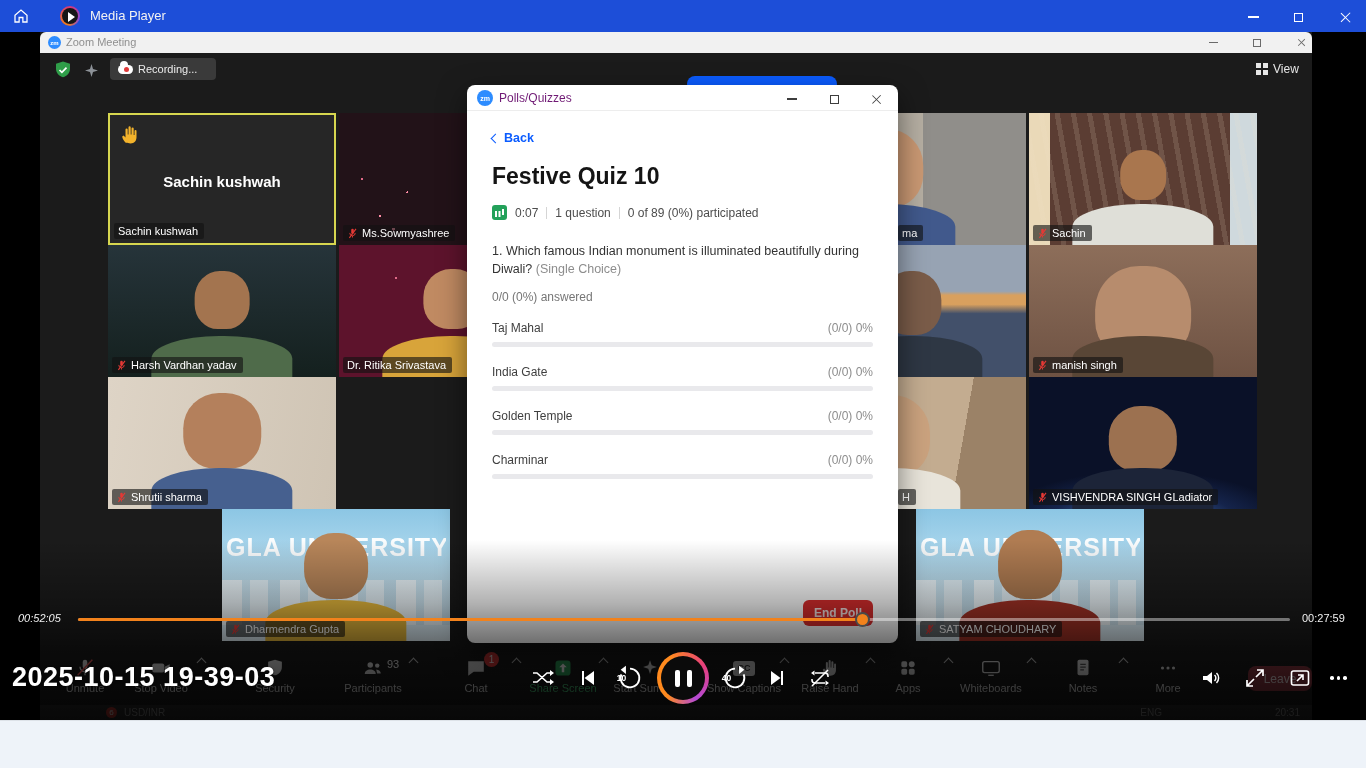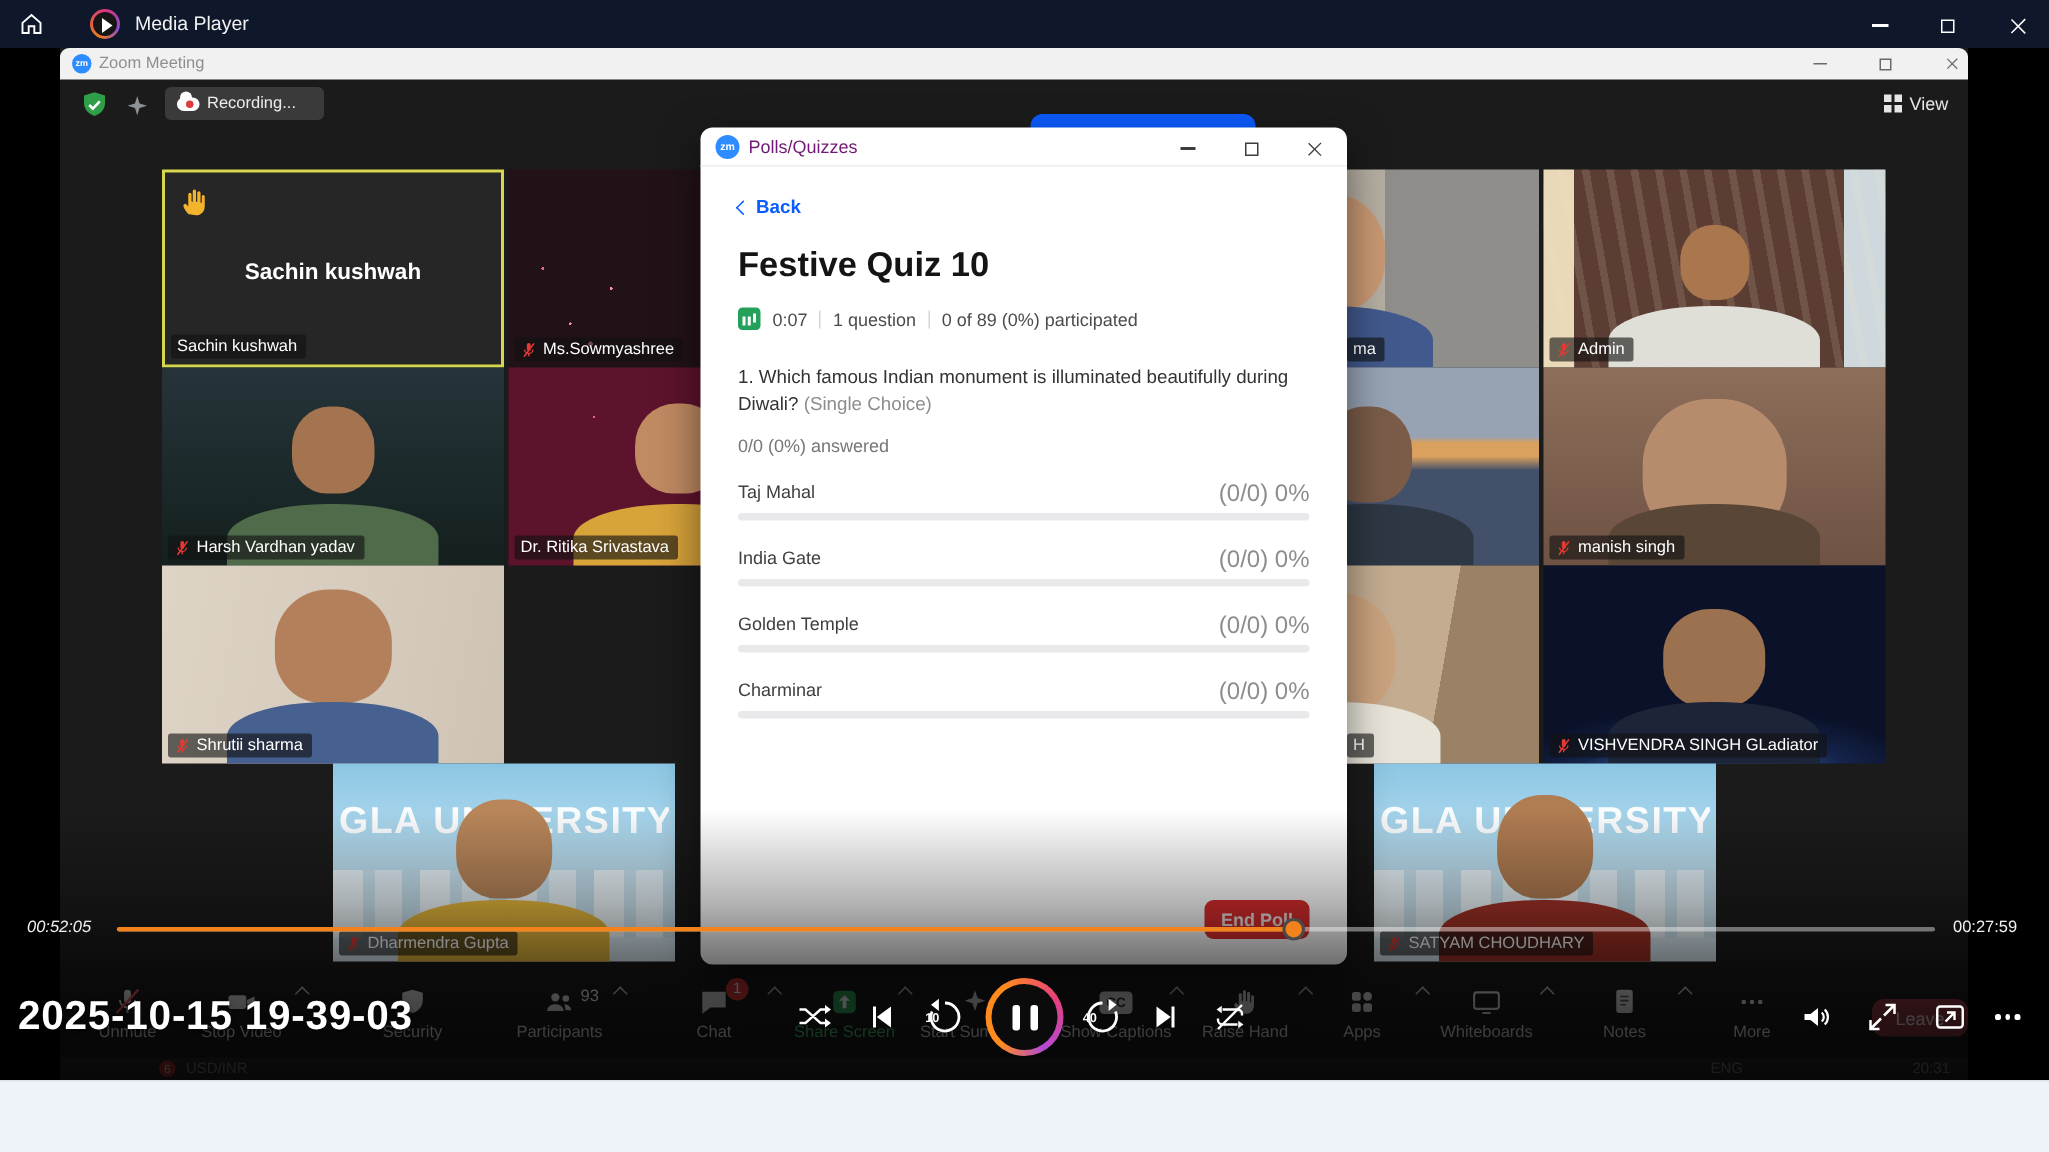--- a/index.html
+++ b/index.html
@@ -1,21 +1,21 @@
 <!DOCTYPE html>
 <html><head>
 <meta charset="utf-8">
 <style>
   html,body{margin:0;padding:0;background:#000;}
   *{box-sizing:border-box;font-family:"Liberation Sans",sans-serif;}
   #stage{position:relative;width:1366px;height:768px;overflow:hidden;background:#000;}
   .abs{position:absolute;}
 
   
-  #mp-titlebar{left:0;top:0;width:1366px;height:32px;background:#0f172a;color:#fff;padding-left:43px;}
+  #mp-titlebar{left:0;top:0;width:1366px;height:32px;background:#1d4ed8;color:#fff;padding-left:43px;}
   .mp-home{left:12px;top:7px;width:18px;height:18px;}
   .mp-logo{border-radius:50%;background:conic-gradient(from 200deg,#f07d1a,#d6367c 45%,#8a4bd1 75%,#f07d1a);}
   .mp-logo i{position:absolute;inset:2px;background:#161616;border-radius:50%;}
   .mp-logo b{position:absolute;left:38%;top:28%;width:0;height:0;border-left:7px solid #fff;border-top:5px solid transparent;border-bottom:5px solid transparent;}
   #mp-title{left:90px;top:8px;font-size:13px;color:#f2f2f2;}
   .winbtn{top:10px;width:26px;height:14px;display:flex;align-items:center;justify-content:center;cursor:default;}
   .line-min{width:11px;height:1.5px;background:#fff;}
   .box-max{width:9px;height:9px;border:1.3px solid #fff;}
   .x-close{position:relative;width:11px;height:11px;}
   .x-close::before,.x-close::after{content:"";position:absolute;left:5px;top:-1px;width:1.4px;height:13px;background:#fff;}
@@ -92,21 +92,21 @@
   .back-chev{width:7px;height:7px;border-left:1.8px solid #0b5cff;border-bottom:1.8px solid #0b5cff;transform:rotate(45deg);}
   #quiz-title{left:25px;top:78px;font-size:23px;font-weight:bold;color:#141414;}
   #stats{left:25px;top:120px;display:flex;align-items:center;gap:8px;font-size:12px;color:#4c4c4c;}
   .stat-ic{width:15px;height:15px;background:#23a15a;border-radius:3px;position:relative;}
   .stat-ic::before{content:"";position:absolute;left:3px;bottom:3px;width:2px;height:6px;background:#fff;box-shadow:3.5px 0 0 #fff,7px -2px 0 #fff;}
   .stat-div{width:1px;height:12px;background:#d5d5d5;}
   #question{left:25px;top:158px;width:376px;font-size:12.5px;color:#333;line-height:1.4;}
   #qtype{color:#8d8d8d;}
   #answered{left:25px;top:205px;font-size:12px;color:#767676;}
   .opt-label{position:absolute;left:25px;font-size:12px;color:#3f3f3f;}
-  .opt-val{position:absolute;right:25px;font-size:16px;color:#8d8d8d;}
+  .opt-val{position:absolute;right:25px;font-size:12px;color:#8d8d8d;}
   .opt-bar{position:absolute;left:25px;width:381px;height:5px;background:#e9e9ec;border-radius:3px;overflow:hidden;}
   .opt-fill{height:100%;background:#0b5cff;width:0;}
   #end-poll{left:336px;top:515px;width:70px;height:26px;background:#d92d2d;border-radius:6px;color:#f4e3e3;font-size:12px;font-weight:bold;display:flex;align-items:center;justify-content:center;}
 
   
   #shade{left:0;top:540px;width:1366px;height:180px;z-index:8;background:linear-gradient(to bottom,rgba(0,0,0,0) 0%,rgba(0,0,0,.3) 35%,rgba(0,0,0,.62) 62%,rgba(0,0,0,.82) 100%);}
   .pc{z-index:10;}
   #elapsed,#remaining{font-size:11px;color:#f0f0f0;z-index:10;}
   #seek{left:78px;top:618px;width:1212px;height:3px;background:rgba(255,255,255,.42);border-radius:2px;z-index:10;}
   #seek-fill{position:absolute;left:0;top:0;height:3px;background:#f2821c;border-radius:2px;}
@@ -271,21 +271,21 @@
       <div class="tag tag-offset">
           <span>ma</span>
         </div>
     </div>
     <div class="tile bg-admin" style="left:989px;top:81px;">
       <div class="person" style="--hw:20%;--hh:38%;--ht:28%;--skin:#a9764e;--shirt:#dfdfd8;"></div>
       <div class="tag">
           <svg class="mm" viewBox="0 0 12 12">
             <use href="#micmute"></use>
           </svg>
-          <span>Admin</span>
+          <span>Sachin</span>
         </div>
     </div>
 
     <div class="tile bg-harsh" style="left:68px;top:213px;">
       <div class="person" style="--hw:24%;--hh:44%;--ht:20%;--skin:#a3744f;--shirt:#4f6b4a;"></div>
       <div class="tag">
           <svg class="mm" viewBox="0 0 12 12">
             <use href="#micmute"></use>
           </svg>
           <span>Harsh Vardhan yadav</span>

